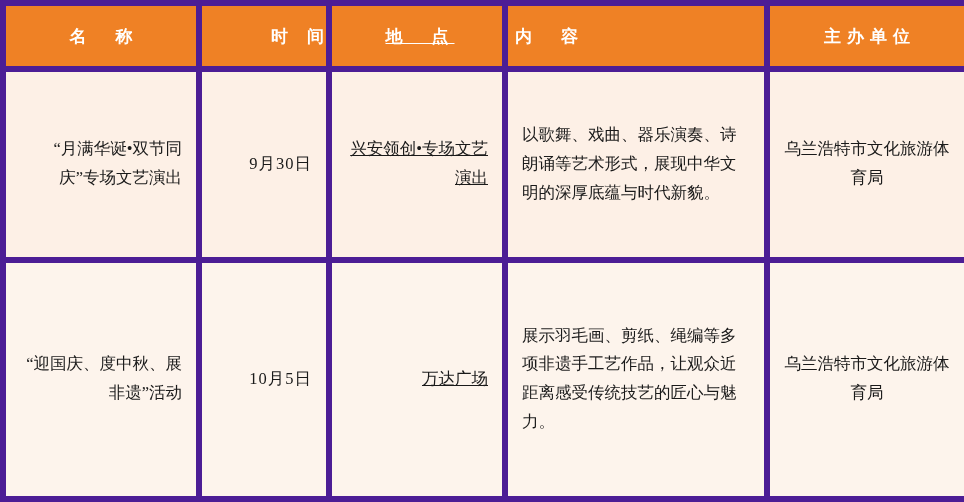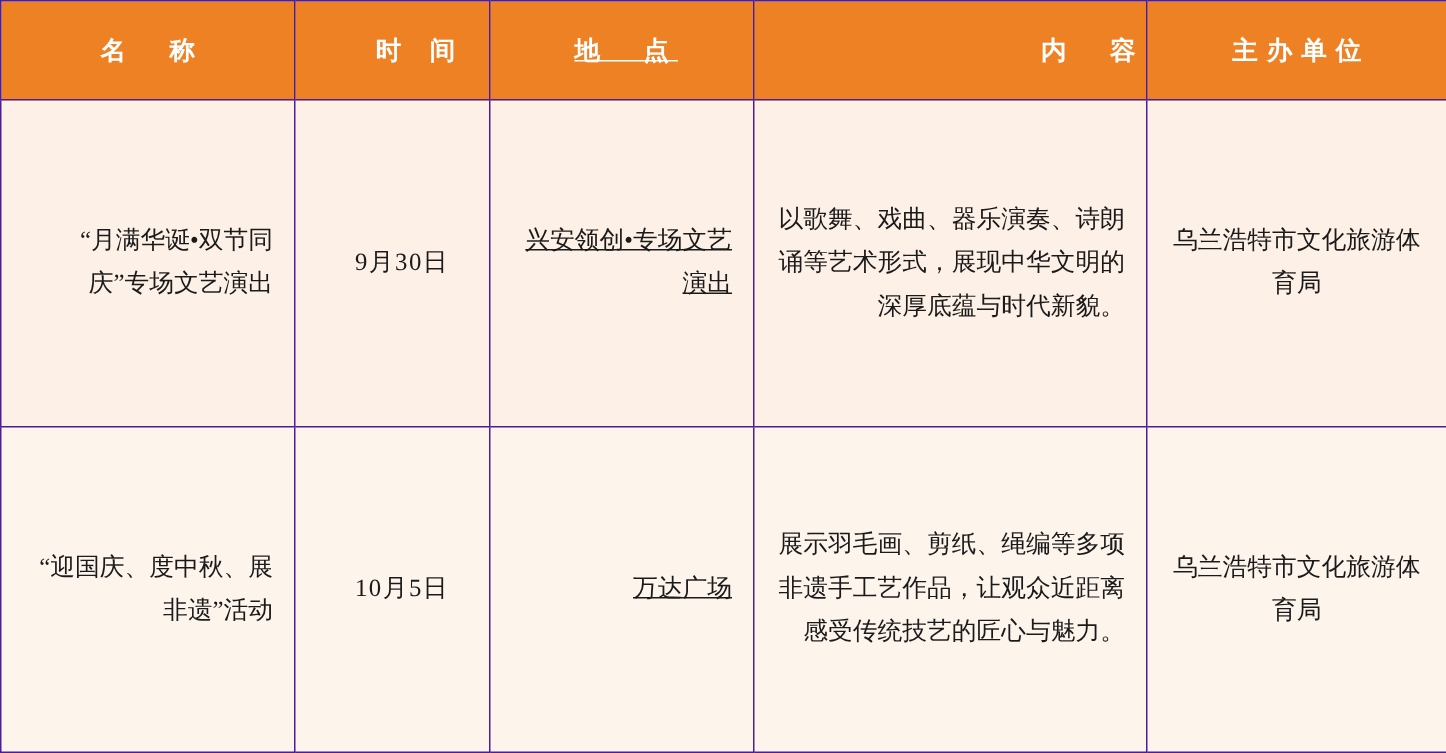--- a/index.html
+++ b/index.html
@@ -19,21 +19,21 @@
     box-sizing: border-box;
   }
   table.schedule {
     border-collapse: collapse;
     width: 964px;
     height: 502px;
     table-layout: fixed;
   }
   table.schedule th,
   table.schedule td {
-    border: 1px solid #4c1d95;
+    border: 6px solid #4c1d95;
     vertical-align: middle;
     box-sizing: border-box;
   }
   thead th {
     background: #ef8125;
     color: #ffffff;
     font-size: 17px;
     font-weight: bold;
     letter-spacing: 6px;
     text-indent: 6px;
@@ -53,32 +53,32 @@
   }
   tbody tr:nth-child(3) td {
     background: #fdf0e6;
   }
   .c-name {
     width: 196px;
     text-align: center;
   }
   .c-time {
     width: 130px;
-    text-align: center;
+    text-align: right;
     letter-spacing: 1px;
     padding-left: 27px;
   }
   .c-place {
     width: 176px;
     text-align: center;
     text-decoration: underline;
   }
   .c-content {
     width: 262px;
-    text-align: right;
+    text-align: left;
   }
   .c-org {
     width: 200px;
     text-align: center;
   }
   .cell-inner {
     display: block;
     white-space: pre-wrap;
     word-break: break-all;
   }

